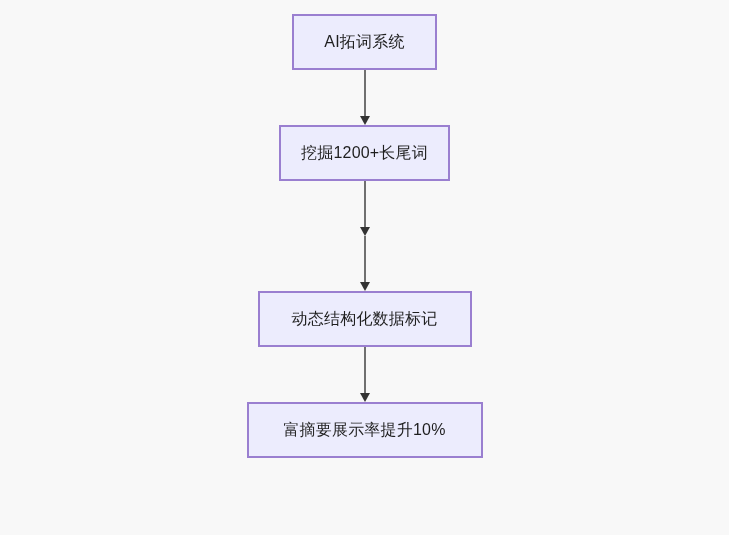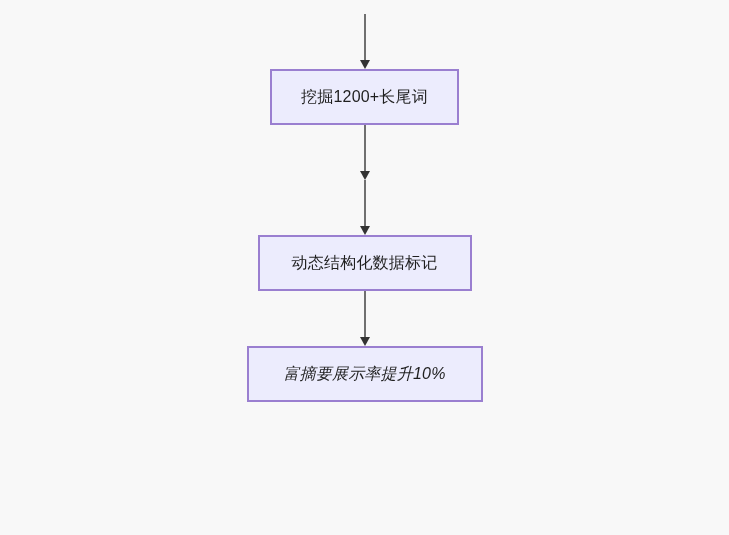--- a/index.html
+++ b/index.html
@@ -43,24 +43,24 @@
     flex: none;
   }
   .node-label {
     font-size: 16px;
     line-height: 1;
     color: #1f1f1f;
     letter-spacing: 0.2px;
     white-space: nowrap;
   }
   .node-1 { width: 145px; }
-  .node-2 { width: 189px; }
+  .node-2 { width: 171px; }
   .node-3 { width: 222px; }
   .node-4 { width: 214px; }
-  .node-5 { width: 236px; font-style: italic; }
+  .node-5 { width: 236px; }
 
   .connector {
     position: relative;
     width: 12px;
     height: 55px;
     flex: none;
   }
   .connector .line {
     position: absolute;
     left: 50%;
@@ -81,20 +81,23 @@
     border-right: 5px solid transparent;
     border-top: 9px solid #333333;
   }
 </style>
 </head>
 <body>
 
 <div id="flowchart">
   <div class="flow-column">
 
+    <div class="node node-1">
+      <span class="node-label">AI拓词系统</span>
+    </div>
 
     <div class="connector">
       <div class="line"></div>
       <div class="arrowhead"></div>
     </div>
 
     <div class="node node-2">
       <span class="node-label">挖掘1200+长尾词</span>
     </div>
 

